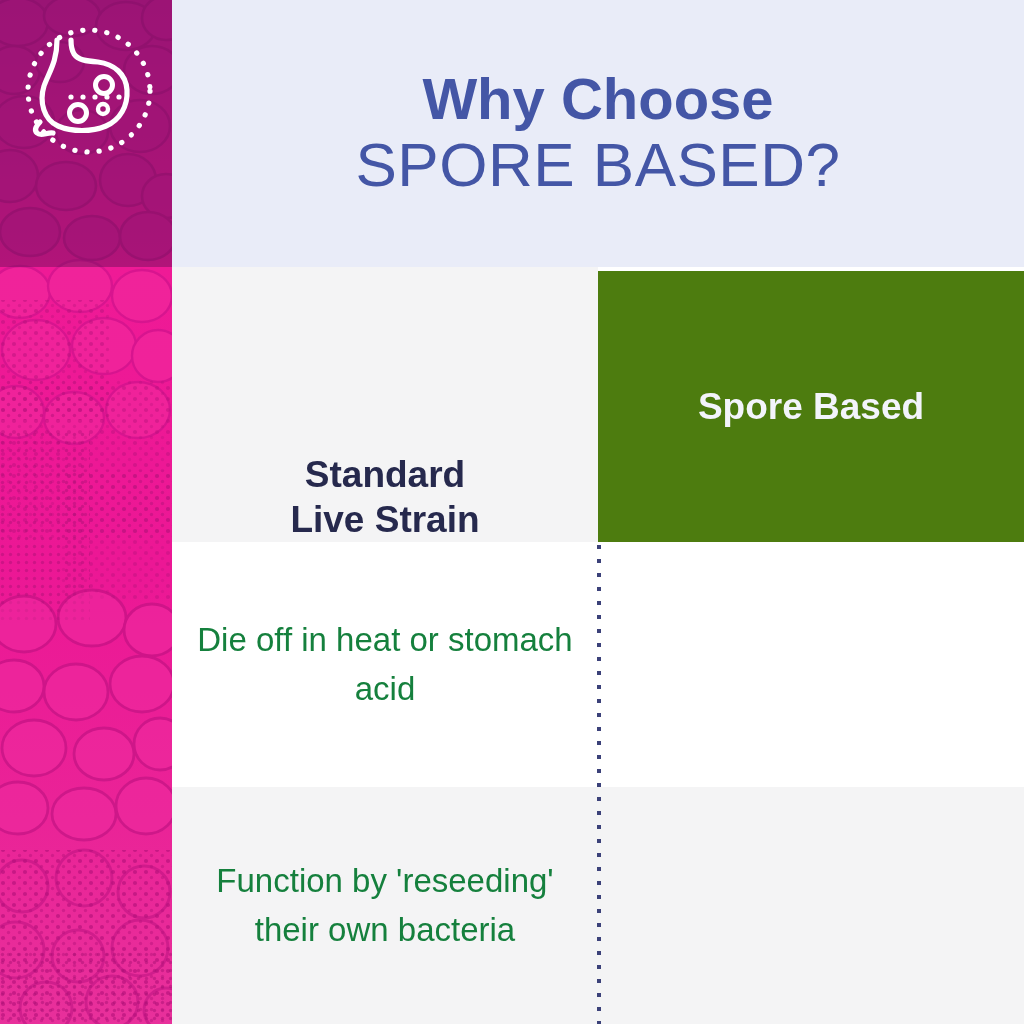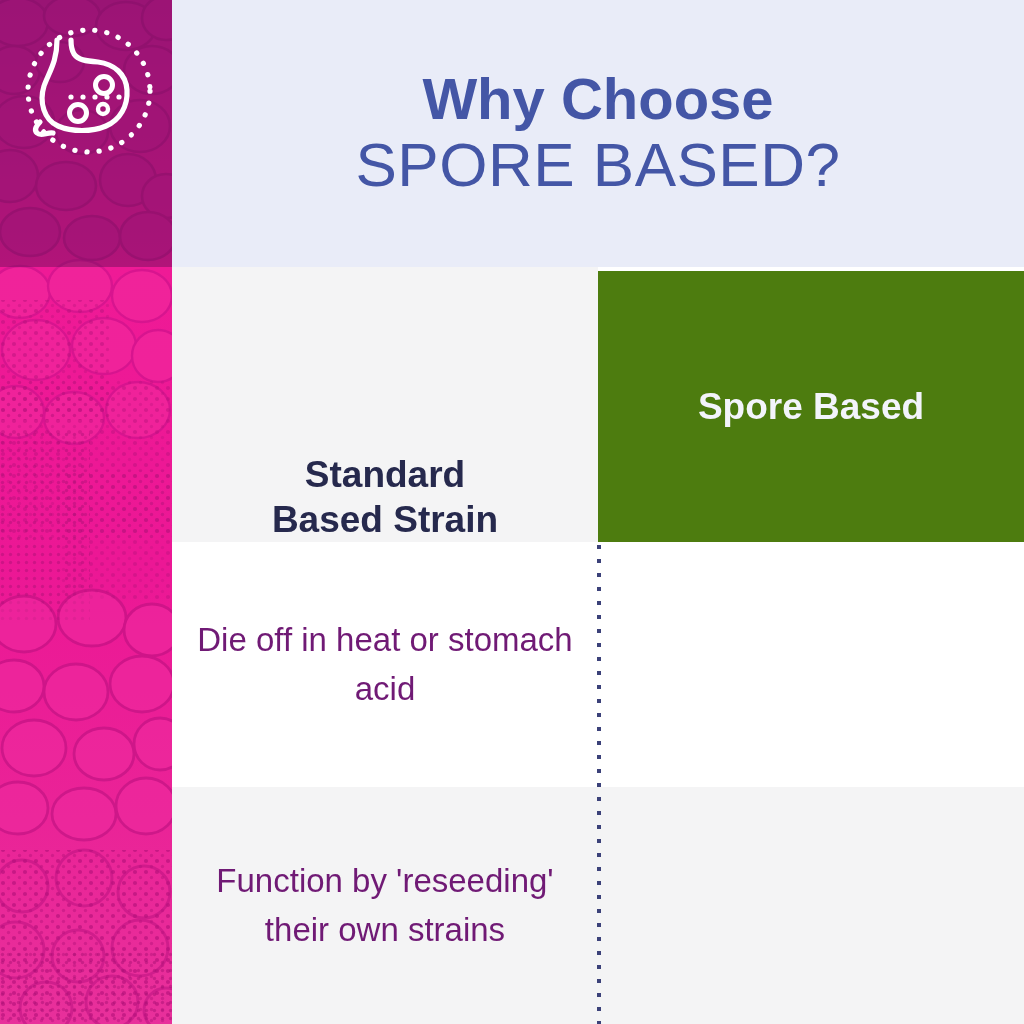--- a/index.html
+++ b/index.html
@@ -169,21 +169,21 @@
     display: flex;
     align-items: center;
     justify-content: center;
     box-sizing: border-box;
     padding: 4px 22px;
   }
   .cell-text {
     text-align: center;
     font-size: 33px;
     line-height: 1.47;
-    color: #701a75;
+    color: #15803d;
     font-weight: normal;
   }
 
   
   .dotted-divider {
     position: absolute;
     left: 425px;
     top: 278px;
     width: 4px;
     height: 479px;
@@ -330,38 +330,38 @@
       <div class="line2">SPORE BASED?</div>
     </div>
   </div>
 
   <div class="table-area">
 
     <div class="col-head-row">
       <div class="col-head-left">
         <div class="col-head-text">
           <div>Standard</div>
-          <div>Based Strain</div>
+          <div>Live Strain</div>
         </div>
       </div>
       <div class="col-head-right">
         <div class="col-head-text">
           <div>Spore Based</div>
         </div>
       </div>
     </div>
 
     <div class="row row-1">
       <div class="cell">
         <div class="cell-text">Die off in heat or stomach acid</div>
       </div>
     </div>
 
     <div class="row row-2">
       <div class="cell">
-        <div class="cell-text">Function by 'reseeding' their own strains</div>
+        <div class="cell-text">Function by 'reseeding' their own bacteria</div>
       </div>
     </div>
 
     <div class="dotted-divider"></div>
   </div>
 
 </div>
 
 </body></html>

